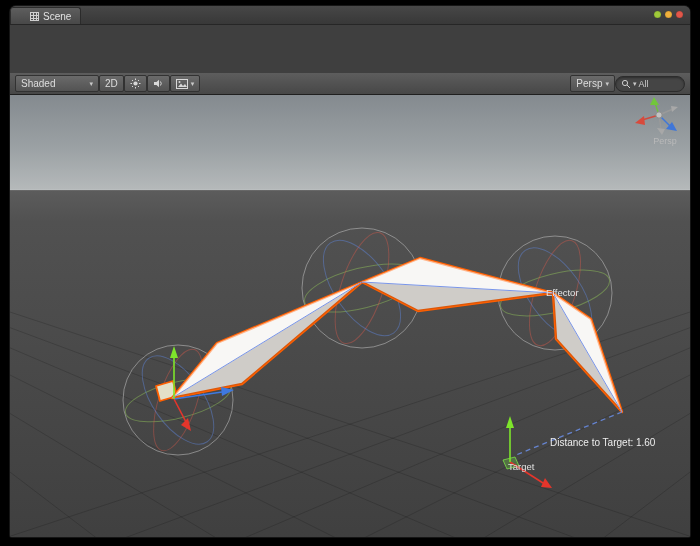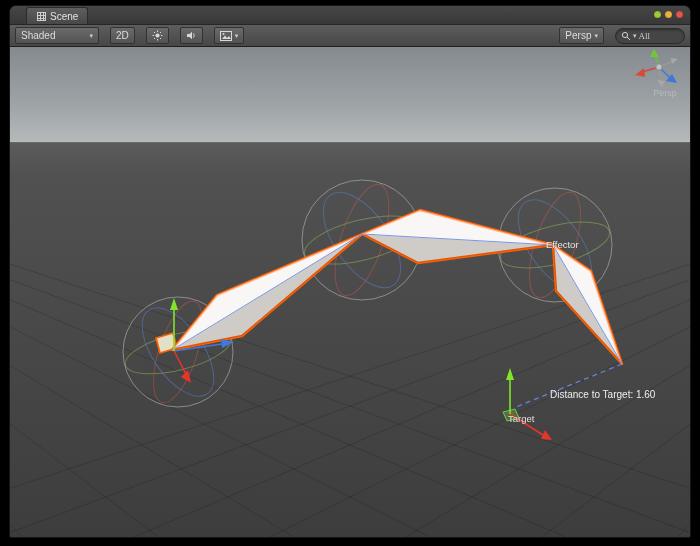--- a/index.html
+++ b/index.html
@@ -13,48 +13,48 @@
     background:#3f3f3f;border-radius:6px 6px 2px 2px;
     box-shadow:0 0 0 1px #161616;display:flex;flex-direction:column;overflow:hidden;
   }
   
   .titlebar{
     height:18px;background:linear-gradient(#474747,#383838);
     border-bottom:1px solid #262626;position:relative;
     display:flex;align-items:flex-end;flex:0 0 auto;
   }
   .tab{
-    height:16px;margin-left:16px;padding:0 9px 0 10px;
+    height:16px;margin-left:0;padding:0 9px 0 19px;
     background:linear-gradient(#5e5e5e,#484848);
     border:1px solid #2b2b2b;border-bottom:none;border-radius:3px 3px 0 0;
     color:#e3e3e3;font-size:10px;display:flex;align-items:center;gap:4px;cursor:default;
   }
   .traffic{position:absolute;right:7px;top:5px;display:flex;gap:4px;}
   .dot{width:7px;height:7px;border-radius:50%;box-shadow:inset 0 0 1px rgba(0,0,0,.5);}
   .dot.g{background:#9fca3a;} .dot.y{background:#f0b03c;} .dot.r{background:#e2574a;}
   
   .toolbar{
     height:21px;background:linear-gradient(#5d5d5d,#474747);
     border-bottom:1px solid #1f1f1f;display:flex;align-items:center;
-    padding:0 5px;gap:11px;font-size:10px;color:#dddddd;flex:0 0 auto;
+    padding:0 5px;gap:0;font-size:10px;color:#dddddd;flex:0 0 auto;margin-top:48px;
   }
   .tb-btn{
     height:15px;padding:0 5px;background:linear-gradient(#6a6a6a,#535353);
     border:1px solid #323232;border-radius:2px;display:flex;align-items:center;
     gap:3px;color:#dddddd;cursor:default;white-space:nowrap;
   }
   .tb-btn.shaded{width:72px;justify-content:space-between;}
   .arrow{font-size:7px;color:#c9c9c9;line-height:1;}
   .spacer{flex:1;}
   .search{
     height:14px;width:58px;background:#454545;border:1px solid #2c2c2c;
     border-radius:8px;display:flex;align-items:center;padding:0 5px;gap:2px;
     color:#cccccc;box-shadow:inset 0 1px 2px rgba(0,0,0,.35);
   }
-  .search .txt{font-size:9px;font-family:Liberation Serif, serif;}
+  .search .txt{font-size:9px;}
   
   .viewport{flex:1;position:relative;background:#454545;}
   .viewport svg{display:block;}
   svg text{font-family:"Liberation Sans",sans-serif;}
 </style>
 </head>
 <body>
 
 <div class="window">
 

